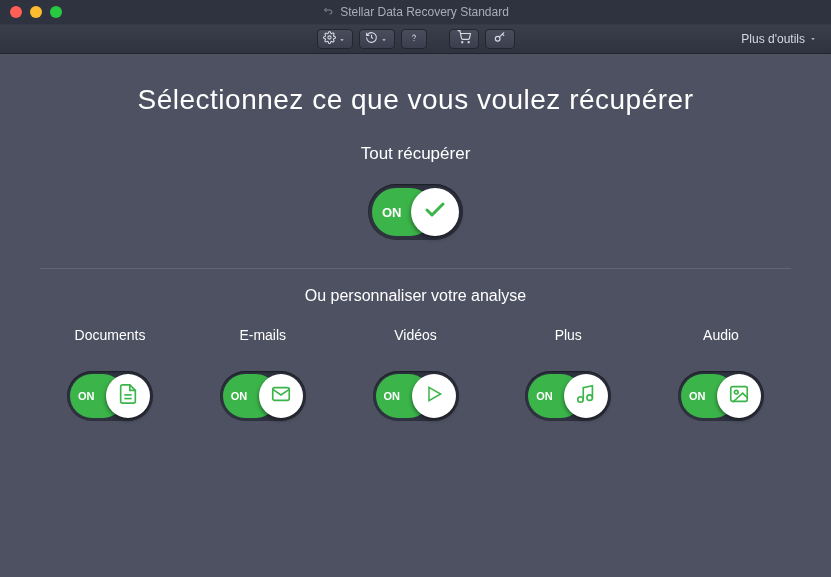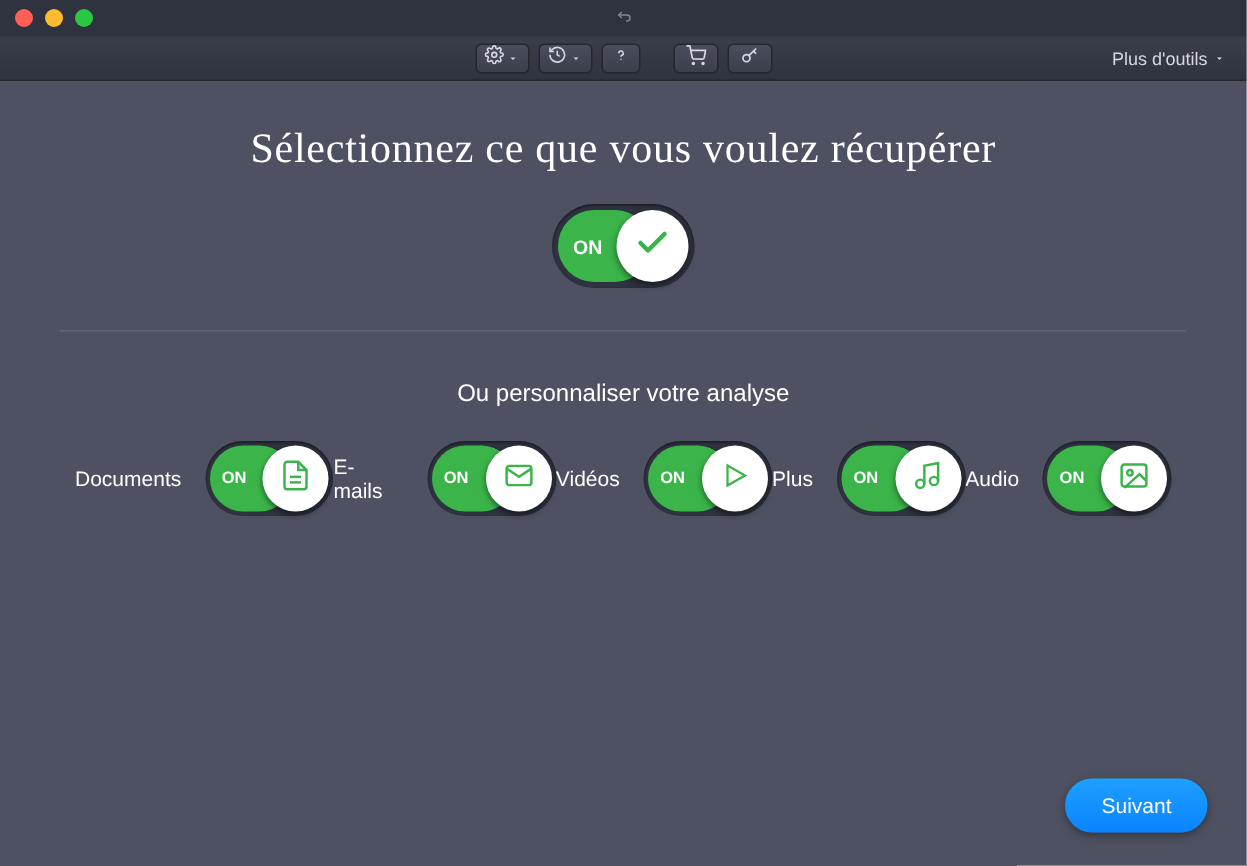--- a/index.html
+++ b/index.html
@@ -53,21 +53,21 @@
     position: absolute; right: 14px; top: 0; bottom: 0;
     display: flex; align-items: center; gap: 4px;
     color: #d5d8e2; font-size: 12px;
   }
 
   .content {
     flex: 1; padding: 30px 40px 20px;
     display: flex; flex-direction: column; align-items: center;
     color: #fff;
   }
-  .headline { font-size: 28px; font-weight: 300; letter-spacing: .5px; font-family: Liberation Serif, serif; }
+  .headline { font-size: 28px; font-weight: 300; letter-spacing: .5px; }
   .sub { font-size: 17px; font-weight: 400; margin-top: 28px; }
   .main-toggle-wrap { margin-top: 20px; }
 
   .big-toggle {
     width: 95px; height: 56px;
     background: #2f3340;
     border-radius: 28px;
     position: relative;
     box-shadow: inset 0 1px 2px rgba(0,0,0,.5);
     display: flex; align-items: center;
@@ -83,27 +83,27 @@
     position: absolute; right: 4px; top: 4px; width: 48px; height: 48px;
     background: #fff; border-radius: 50%;
     box-shadow: 0 2px 5px rgba(0,0,0,.5);
     display: flex; align-items: center; justify-content: center;
   }
 
   .divider {
     width: 100%; height: 1px; background: rgba(255,255,255,.12);
     margin-top: 28px;
   }
-  .sub2 { font-size: 16px; font-weight: 400; margin-top: 33px; }
+  .sub2 { font-size: 16px; font-weight: 400; margin-top: 18px; }
 
   .cats {
     display: flex; justify-content: space-between; width: 100%;
     margin-top: 22px; padding: 0 10px;
   }
-  .cat { display: flex; flex-direction: row; align-items: center; gap: 16px; min-width: 120px; }
+  .cat { display: flex; flex-direction: column; align-items: center; gap: 28px; min-width: 120px; }
   .cat-label { font-size: 14px; }
 
   .toggle {
     width: 86px; height: 50px;
     background: #2f3340;
     border-radius: 25px;
     position: relative;
     box-shadow: inset 0 1px 2px rgba(0,0,0,.5);
   }
   .toggle .track {
@@ -141,20 +141,21 @@
       <div class="tl yellow"></div>
       <div class="tl green"></div>
     </div>
     <div class="title-center">
       <span>
         <svg width="12" height="12" viewBox="0 0 24 24" fill="none" stroke="currentColor" stroke-width="2">
             <path d="M9 14l-4-4 4-4"></path>
             <path d="M5 10h11a4 4 0 0 1 0 8h-1"></path>
           </svg>
       </span>
+      <span>Stellar Data Recovery Standard</span>
     </div>
   </div>
 
   <div class="toolbar">
     <div class="toolbar-group">
       <div class="tbtn split">
         <span>
           <svg width="13" height="13" viewBox="0 0 24 24" fill="none" stroke="currentColor" stroke-width="2">
               <circle cx="12" cy="12" r="3"></circle>
               <path d="M19.4 15a1.7 1.7 0 0 0 .34 1.87l.06.06a2 2 0 1 1-2.83 2.83l-.06-.06a1.7 1.7 0 0 0-1.87-.34 1.7 1.7 0 0 0-1 1.55V21a2 2 0 1 1-4 0v-.09a1.7 1.7 0 0 0-1-1.55 1.7 1.7 0 0 0-1.87.34l-.06.06a2 2 0 1 1-2.83-2.83l.06-.06a1.7 1.7 0 0 0 .34-1.87 1.7 1.7 0 0 0-1.55-1H3a2 2 0 1 1 0-4h.09a1.7 1.7 0 0 0 1.55-1 1.7 1.7 0 0 0-.34-1.87l-.06-.06a2 2 0 1 1 2.83-2.83l.06.06c.52.52 1.3.66 1.87.34.59-.24 1-.81 1-1.45V3a2 2 0 1 1 4 0v.09c0 .64.41 1.21 1 1.45.57.32 1.35.18 1.87-.34l.06-.06a2 2 0 1 1 2.83 2.83l-.06.06a1.7 1.7 0 0 0-.34 1.87c.24.59.81 1 1.45 1H21a2 2 0 1 1 0 4h-.09c-.64 0-1.21.41-1.45 1z"></path>
@@ -213,20 +214,21 @@
       <span>
         <svg width="8" height="8" viewBox="0 0 24 24" fill="currentColor">
             <path d="M7 10l5 5 5-5z"></path>
           </svg>
       </span>
     </div>
   </div>
 
   <div class="content">
     <div class="headline">Sélectionnez ce que vous voulez récupérer</div>
+    <div class="sub">Tout récupérer</div>
 
     <div class="main-toggle-wrap">
       <div class="big-toggle">
         <div class="track"></div>
         <div class="on-text">ON</div>
         <div class="knob">
           <span>
             <svg width="24" height="24" viewBox="0 0 24 24" fill="none" stroke="#3bb54a" stroke-width="3" stroke-linecap="round" stroke-linejoin="round">
                 <polyline points="20 6 9 17 4 12"></polyline>
               </svg>
@@ -319,17 +321,14 @@
                   <path d="M21 16l-5-5L5 21"></path>
                 </svg>
             </span>
           </div>
         </div>
       </div>
 
     </div>
   </div>
 
-  <button class="next-btn">
-    <span>Suivant</span>
-  </button>
 
 </div>
 
 </body></html>

